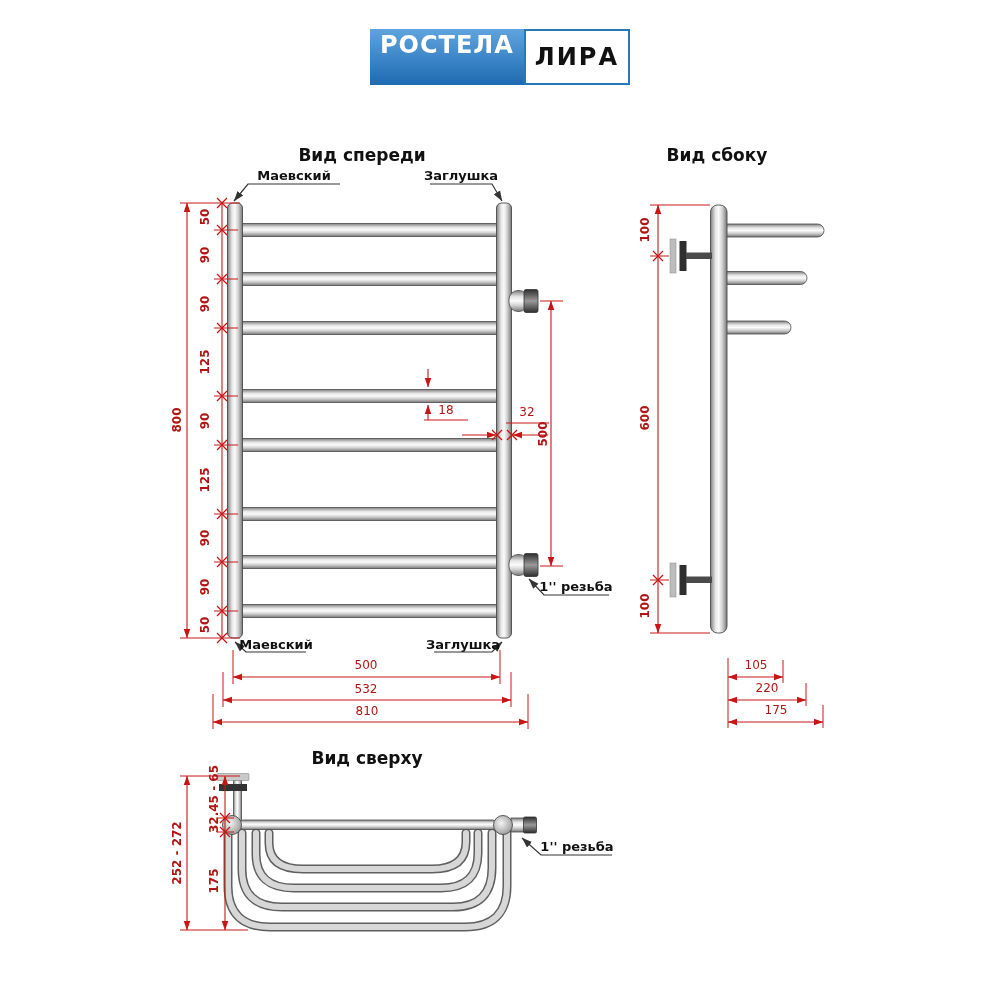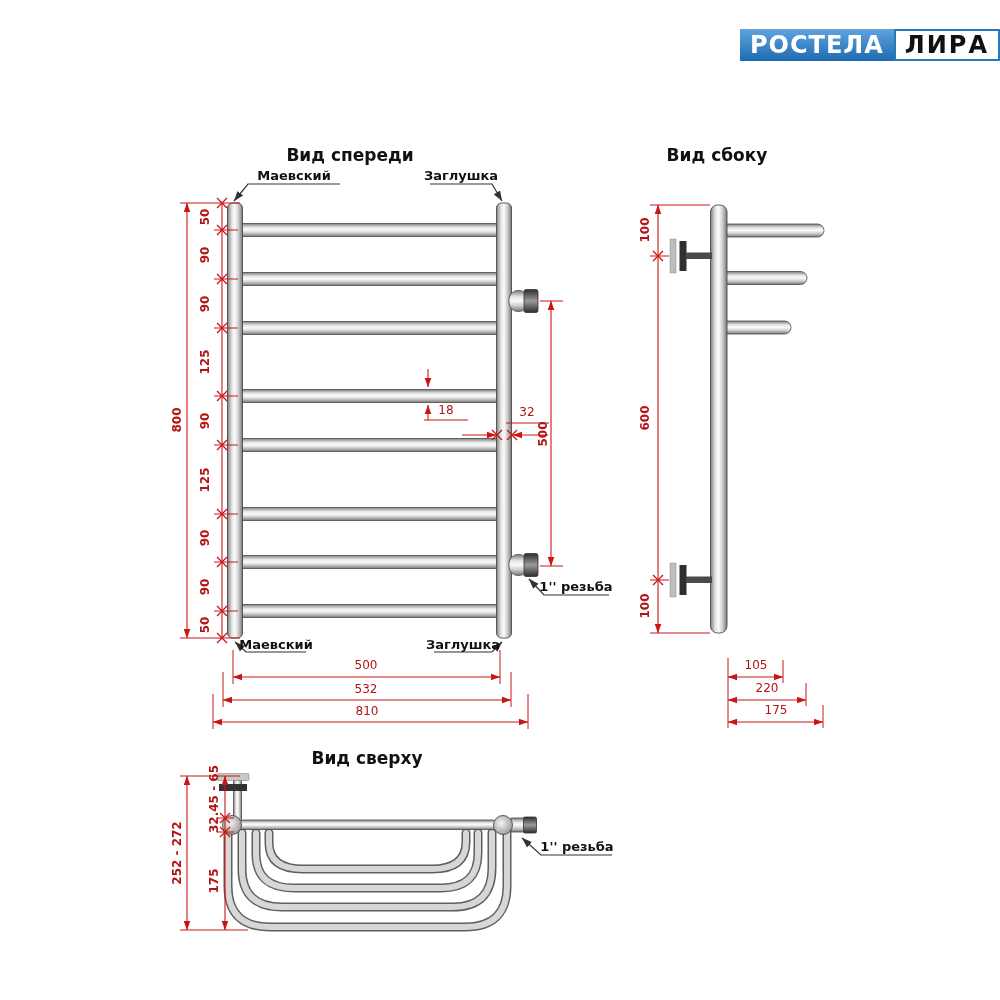--- a/index.html
+++ b/index.html
@@ -1,22 +1,22 @@
 <!DOCTYPE html>
 <html><head>
 <meta charset="utf-8">
 <style>
   html,body{margin:0;padding:0;background:#fff;}
   .canvas{position:relative;width:1000px;height:1000px;background:#ffffff;
           font-family:"DejaVu Sans","Liberation Sans",sans-serif;overflow:hidden;}
-  .logo-row{position:absolute;top:29px;left:0;width:100%;display:flex;justify-content:flex-end;}
+  .logo-row{position:absolute;top:29px;left:0;width:100%;display:flex;justify-content:center;}
   .brand{background:linear-gradient(180deg,#5fa4de,#1e6ab2);color:#fff;font-weight:bold;
          font-size:24px;line-height:32px;padding:0 10px;letter-spacing:1px;}
   .model{background:#fff;color:#111;border:2px solid #2779bd;font-weight:bold;
-         font-size:24px;line-height:28px;padding:0 9px;letter-spacing:2px;}
+         font-size:24px;line-height:28px;padding:12px 9px;letter-spacing:2px;}
   .subtitle{position:absolute;top:63px;left:0;width:100%;text-align:center;
             font-size:16px;color:#222;}
   .vtitle{position:absolute;font-weight:bold;font-size:17px;color:#111;
           transform:translate(-50%,-50%);white-space:nowrap;}
   .lbl{position:absolute;font-weight:bold;font-size:13px;color:#111;
        transform:translate(-50%,-50%);white-space:nowrap;}
   .dim{position:absolute;font-weight:normal;font-size:12px;color:#b31414;
        transform:translate(-50%,-50%);white-space:nowrap;}
   .vdim{position:absolute;font-weight:bold;font-size:12px;color:#b31414;
         transform:translate(-50%,-50%) rotate(-90deg);white-space:nowrap;}
@@ -178,21 +178,21 @@
       <path d="M612,855H541L522,838" stroke="#333" stroke-width="1.2" fill="none" marker-end="url(#da)"></path>
       <g stroke="#c81616" stroke-width="1.1" fill="none">
         <path stroke-width="1" d="M180,776H240 M180,930H248 M217,818H234 M217,832H234"></path>
         <line x1="187" y1="776" x2="187" y2="930" marker-start="url(#ra)" marker-end="url(#ra)"></line>
         <line x1="225" y1="776" x2="225" y2="930" marker-start="url(#ra)" marker-end="url(#ra)"></line>
         <path stroke-width="1.3" d="M220,813l10,10M230,813l-10,10M220,827l10,10M230,827l-10,10"></path>
       </g>
     </g>
   </svg>
 
-  <span class="vtitle" style="left:350px;top:155px">Вид спереди</span>
+  <span class="vtitle" style="left:362px;top:155px">Вид спереди</span>
   <span class="lbl" style="left:294px;top:175px">Маевский</span>
   <span class="lbl" style="left:461px;top:175px">Заглушка</span>
   <span class="lbl" style="left:276px;top:644px">Маевский</span>
   <span class="lbl" style="left:463px;top:644px">Заглушка</span>
   <span class="lbl" style="left:576px;top:586px">1'' резьба</span>
 
   <span class="vdim" style="left:177px;top:420px">800</span>
   <span class="vdim" style="left:205px;top:217px">50</span>
   <span class="vdim" style="left:205px;top:255px">90</span>
   <span class="vdim" style="left:205px;top:304px">90</span>

